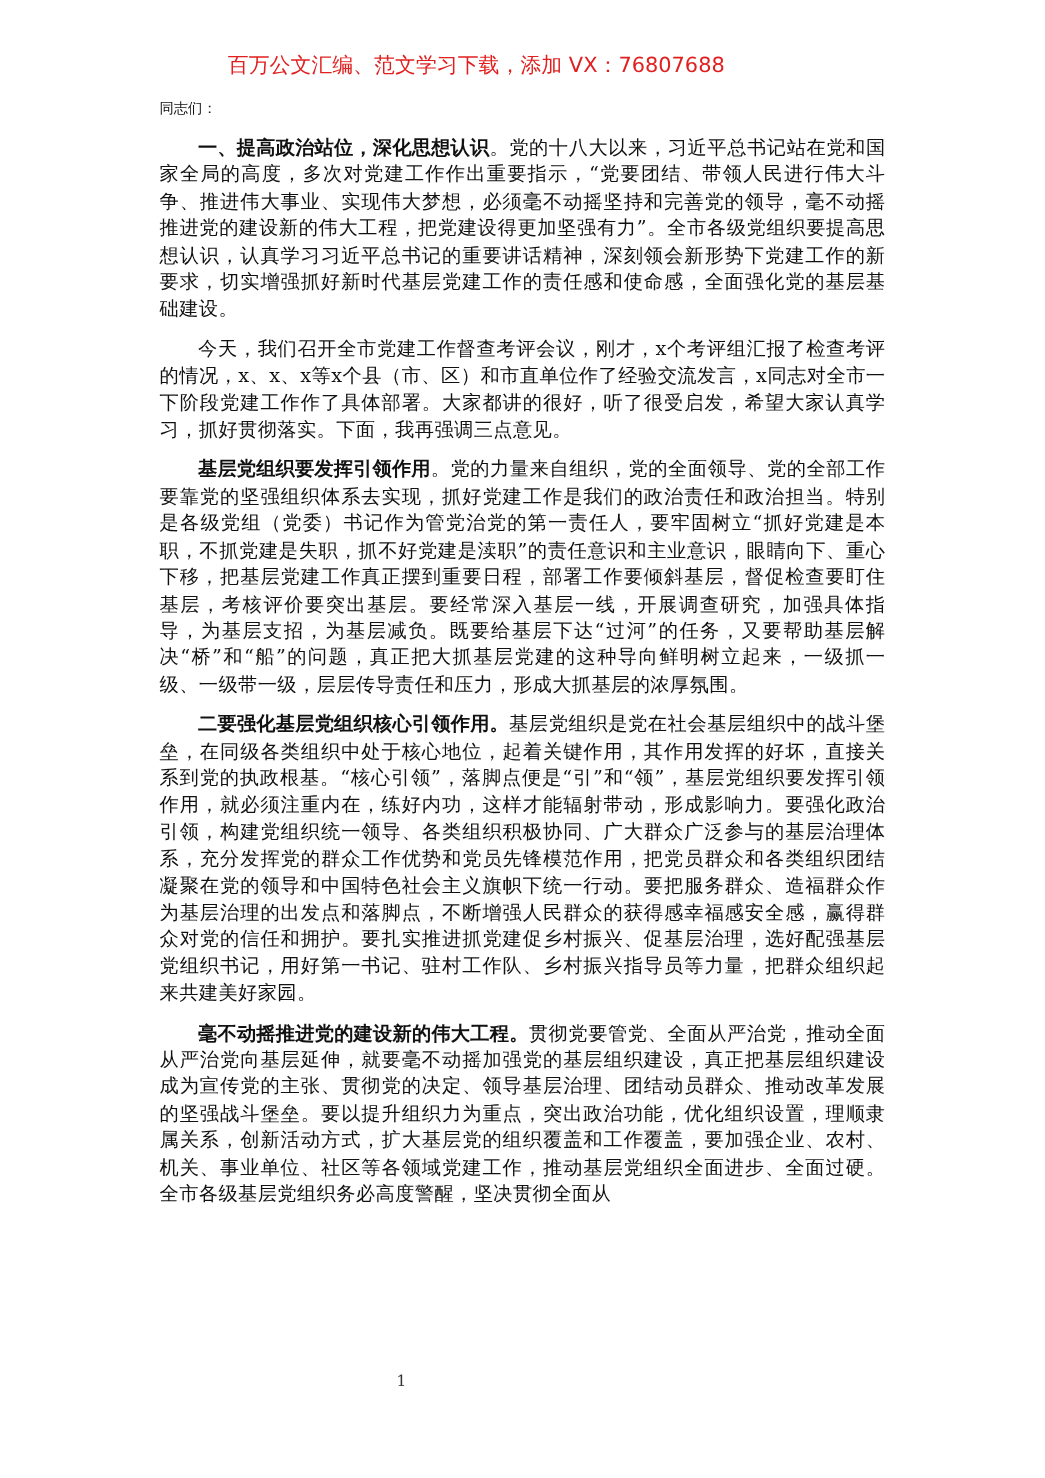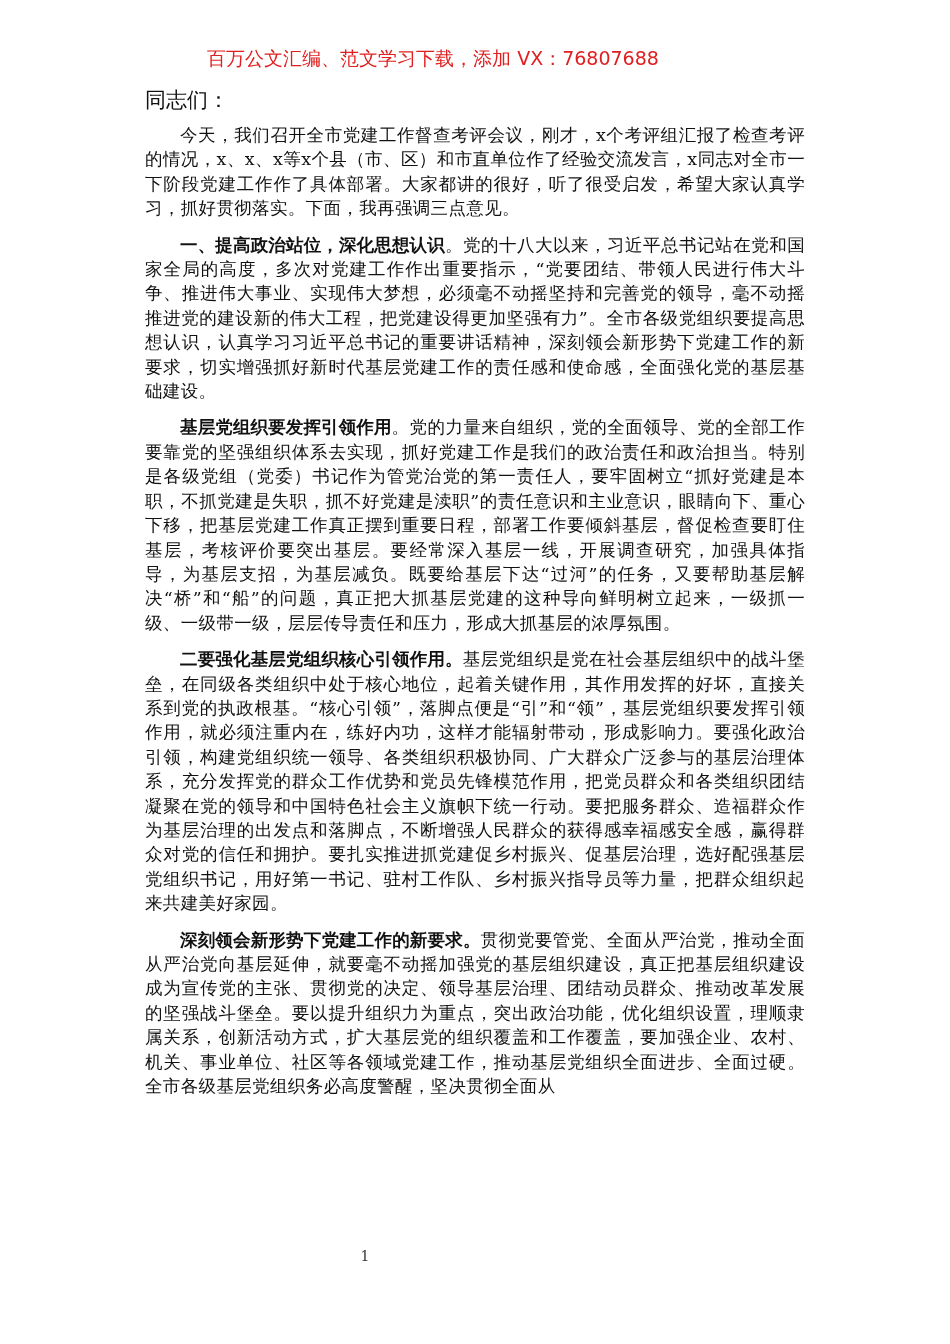--- a/index.html
+++ b/index.html
@@ -26,21 +26,21 @@
       color: #e02020;
       letter-spacing: 0px;
     }
     .page {
       position: absolute;
       left: 145px;
       top: 88px;
       width: 660px;
     }
     .salutation {
-      font-size: 21px;
+      font-size: 13px;
       line-height: 24px;
       margin: 0 0 11px 0;
     }
     .para {
       font-size: 17.5px;
       line-height: 24.4px;
       text-indent: 35px;
       text-align: justify;
       margin: 0 0 12px 0;
       letter-spacing: 0.35px;
@@ -61,26 +61,26 @@
     }
   </style>
 </head>
 <body>
 
 <div class="watermark">百万公文汇编、范文学习下载，添加 VX：76807688</div>
 
 <div class="page">
   <p class="salutation">同志们：</p>
 
+  <p class="para"><b>一、提高政治站位，深化思想认识</b><span>。党的十八大以来，习近平总书记站在党和国家全局的高度，多次对党建工作作出重要指示，“党要团结、带领人民进行伟大斗争、推进伟大事业、实现伟大梦想，必须毫不动摇坚持和完善党的领导，毫不动摇推进党的建设新的伟大工程，把党建设得更加坚强有力”。全市各级党组织要提高思想认识，认真学习习近平总书记的重要讲话精神，深刻领会新形势下党建工作的新要求，切实增强抓好新时代基层党建工作的责任感和使命感，全面强化党的基层基础建设。</span></p>
+
   <p class="para">
     <span>今天，我们召开全市党建工作督查考评会议，刚才，x个考评组汇报了检查考评的情况，x、x、x等x个县（市、区）和市直单位作了经验交流发言，x同志对全市一下阶段党建工作作了具体部署。大家都讲的很好，听了很受启发，希望大家认真学习，抓好贯彻落实。下面，我再强调三点意见。</span>
   </p>
-
-  <p class="para"><b>一、提高政治站位，深化思想认识</b><span>。党的十八大以来，习近平总书记站在党和国家全局的高度，多次对党建工作作出重要指示，“党要团结、带领人民进行伟大斗争、推进伟大事业、实现伟大梦想，必须毫不动摇坚持和完善党的领导，毫不动摇推进党的建设新的伟大工程，把党建设得更加坚强有力”。全市各级党组织要提高思想认识，认真学习习近平总书记的重要讲话精神，深刻领会新形势下党建工作的新要求，切实增强抓好新时代基层党建工作的责任感和使命感，全面强化党的基层基础建设。</span></p>
 
   <p class="para"><b>基层党组织要发挥引领作用</b><span>。党的力量来自组织，党的全面领导、党的全部工作要靠党的坚强组织体系去实现，抓好党建工作是我们的政治责任和政治担当。特别是各级党组（党委）书记作为管党治党的第一责任人，要牢固树立“抓好党建是本职，不抓党建是失职，抓不好党建是渎职”的责任意识和主业意识，眼睛向下、重心下移，把基层党建工作真正摆到重要日程，部署工作要倾斜基层，督促检查要盯住基层，考核评价要突出基层。要经常深入基层一线，开展调查研究，加强具体指导，为基层支招，为基层减负。既要给基层下达“过河”的任务，又要帮助基层解决“桥”和“船”的问题，真正把大抓基层党建的这种导向鲜明树立起来，一级抓一级、一级带一级，层层传导责任和压力，形成大抓基层的浓厚氛围。</span></p>
 
   <p class="para"><b>二要强化基层党组织核心引领作用。</b><span>基层党组织是党在社会基层组织中的战斗堡垒，在同级各类组织中处于核心地位，起着关键作用，其作用发挥的好坏，直接关系到党的执政根基。“核心引领”，落脚点便是“引”和“领”，基层党组织要发挥引领作用，就必须注重内在，练好内功，这样才能辐射带动，形成影响力。要强化政治引领，构建党组织统一领导、各类组织积极协同、广大群众广泛参与的基层治理体系，充分发挥党的群众工作优势和党员先锋模范作用，把党员群众和各类组织团结凝聚在党的领导和中国特色社会主义旗帜下统一行动。要把服务群众、造福群众作为基层治理的出发点和落脚点，不断增强人民群众的获得感幸福感安全感，赢得群众对党的信任和拥护。要扎实推进抓党建促乡村振兴、促基层治理，选好配强基层党组织书记，用好第一书记、驻村工作队、乡村振兴指导员等力量，把群众组织起来共建美好家园。</span></p>
 
-  <p class="para"><b>深刻领会新形势下党建工作的新要求。</b><span>贯彻党要管党、全面从严治党，推动全面从严治党向基层延伸，就要毫不动摇加强党的基层组织建设，真正把基层组织建设成为宣传党的主张、贯彻党的决定、领导基层治理、团结动员群众、推动改革发展的坚强战斗堡垒。要以提升组织力为重点，突出政治功能，优化组织设置，理顺隶属关系，创新活动方式，扩大基层党的组织覆盖和工作覆盖，要加强企业、农村、机关、事业单位、社区等各领域党建工作，推动基层党组织全面进步、全面过硬。全市各级基层党组织务必高度警醒，坚决贯彻全面从</span></p>
+  <p class="para"><b>毫不动摇推进党的建设新的伟大工程。</b><span>贯彻党要管党、全面从严治党，推动全面从严治党向基层延伸，就要毫不动摇加强党的基层组织建设，真正把基层组织建设成为宣传党的主张、贯彻党的决定、领导基层治理、团结动员群众、推动改革发展的坚强战斗堡垒。要以提升组织力为重点，突出政治功能，优化组织设置，理顺隶属关系，创新活动方式，扩大基层党的组织覆盖和工作覆盖，要加强企业、农村、机关、事业单位、社区等各领域党建工作，推动基层党组织全面进步、全面过硬。全市各级基层党组织务必高度警醒，坚决贯彻全面从</span></p>
 </div>
 
 <div class="page-number">1</div>
 
 </body></html>

